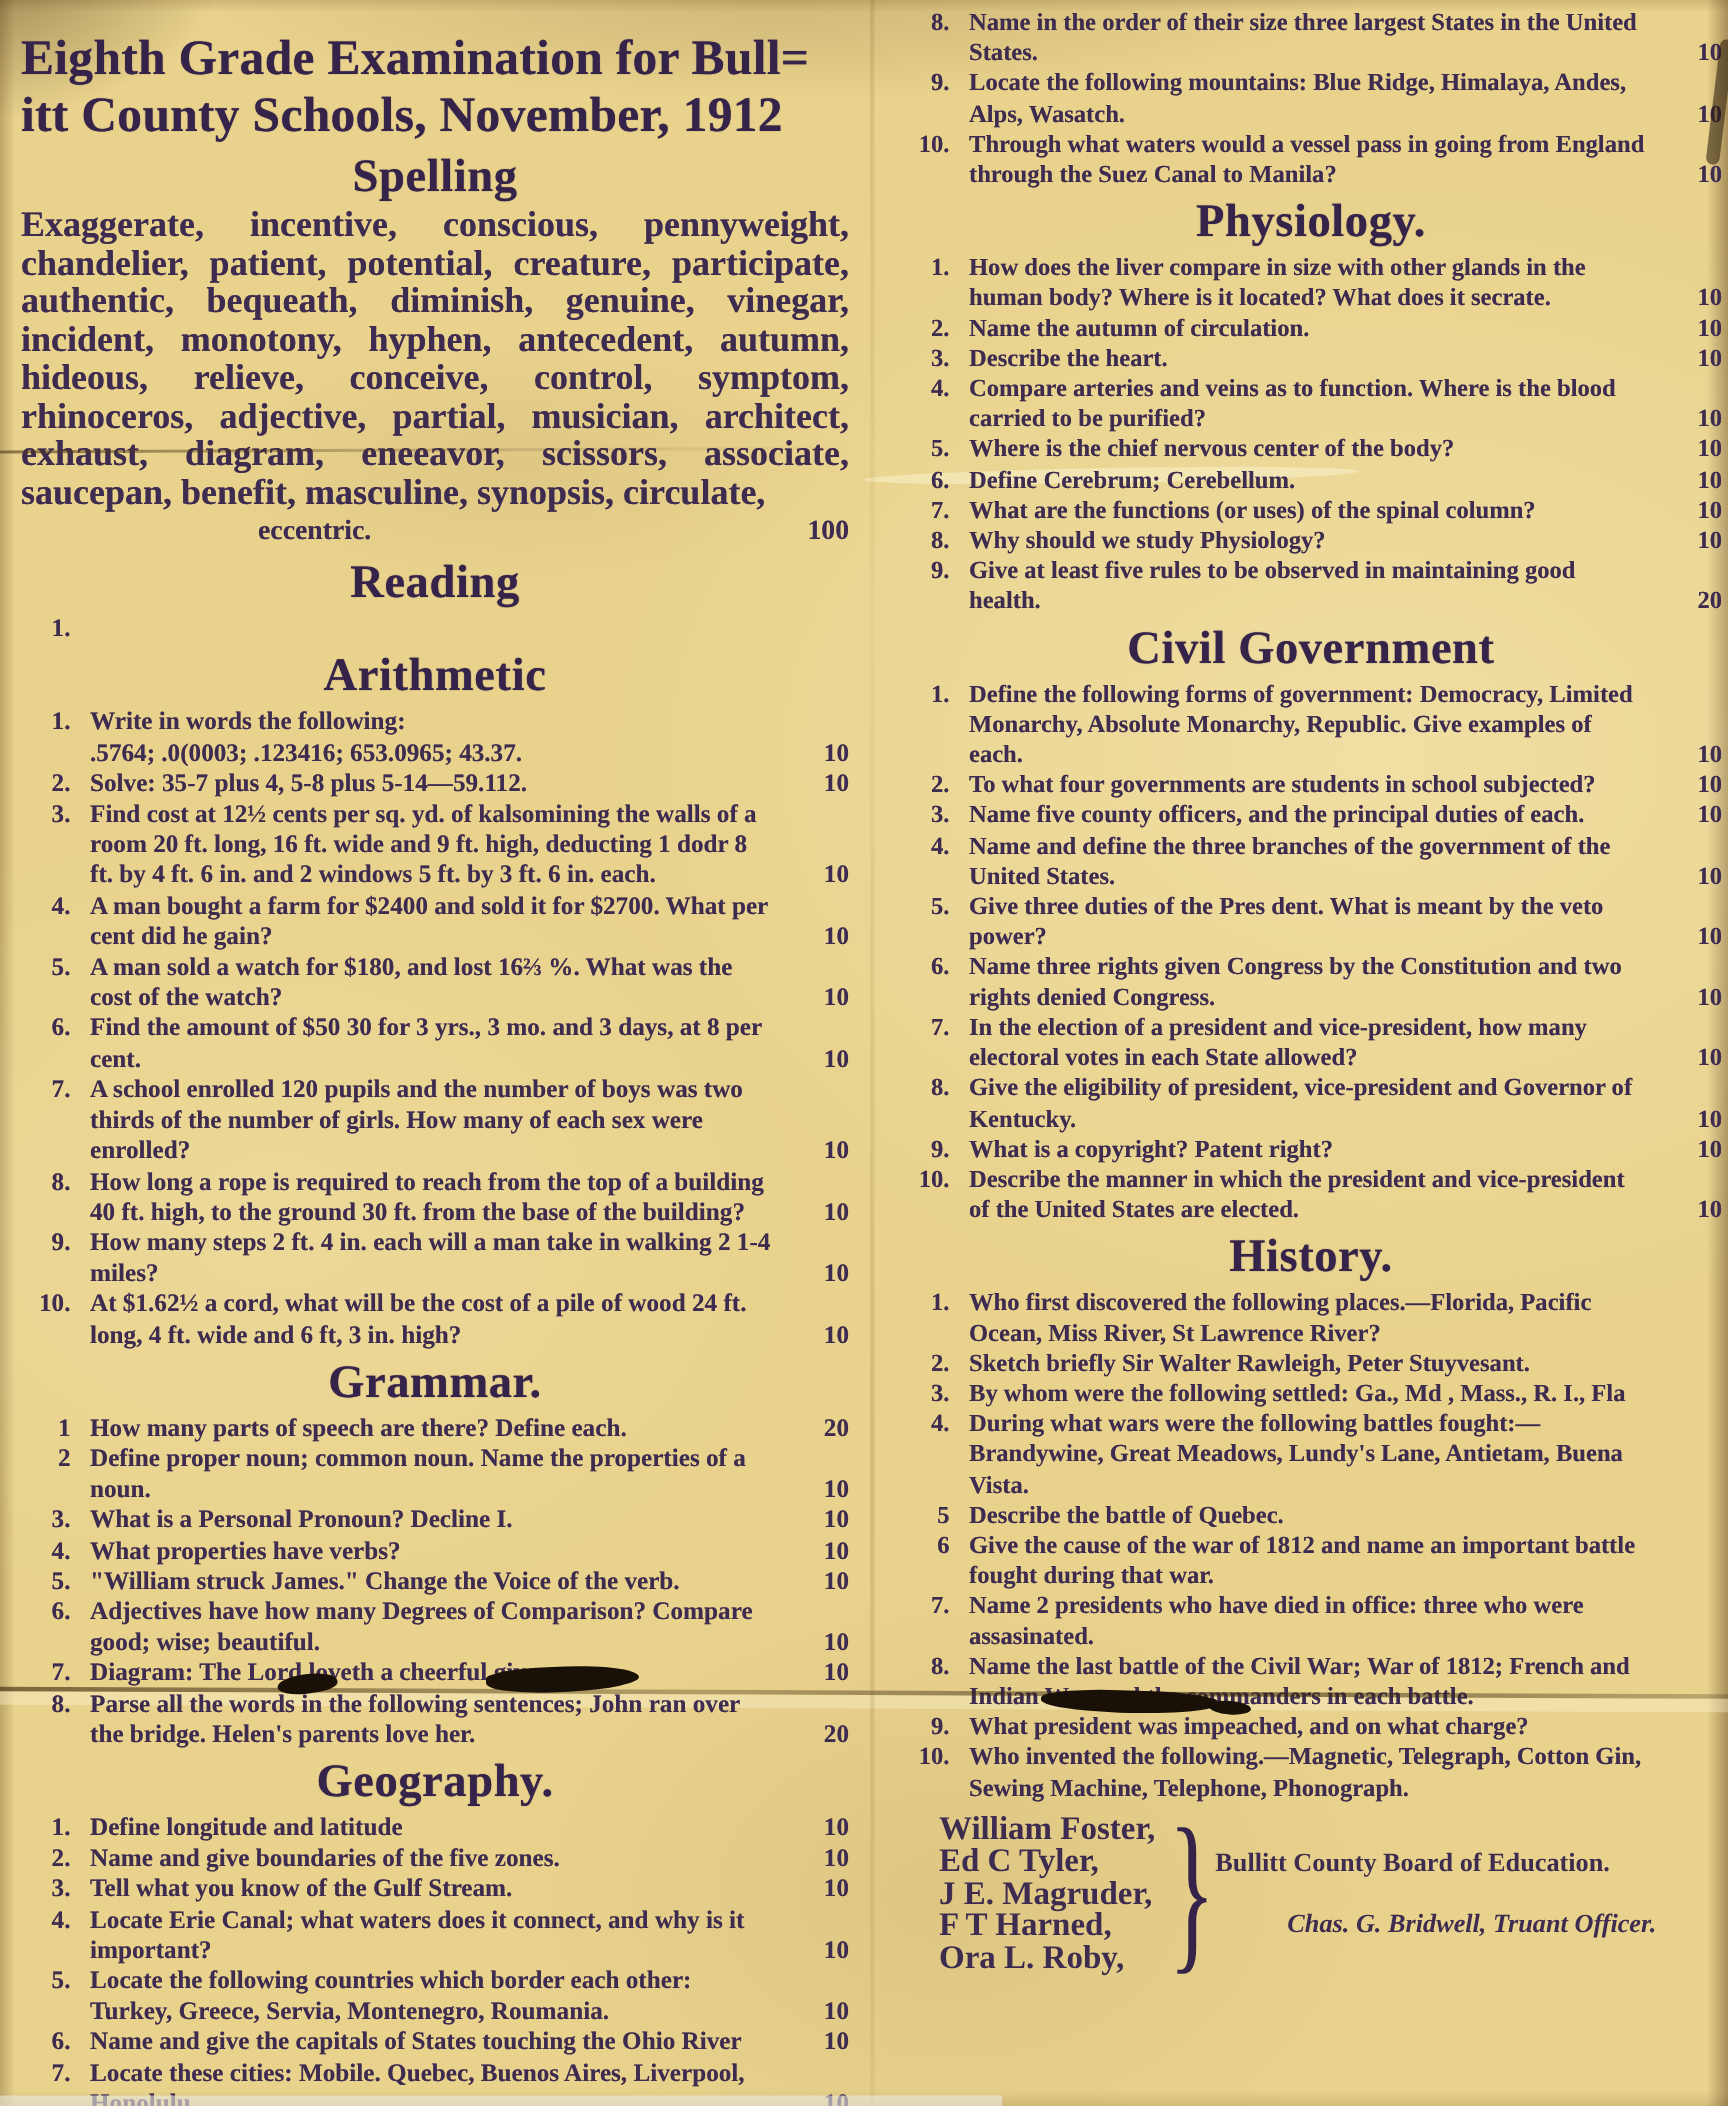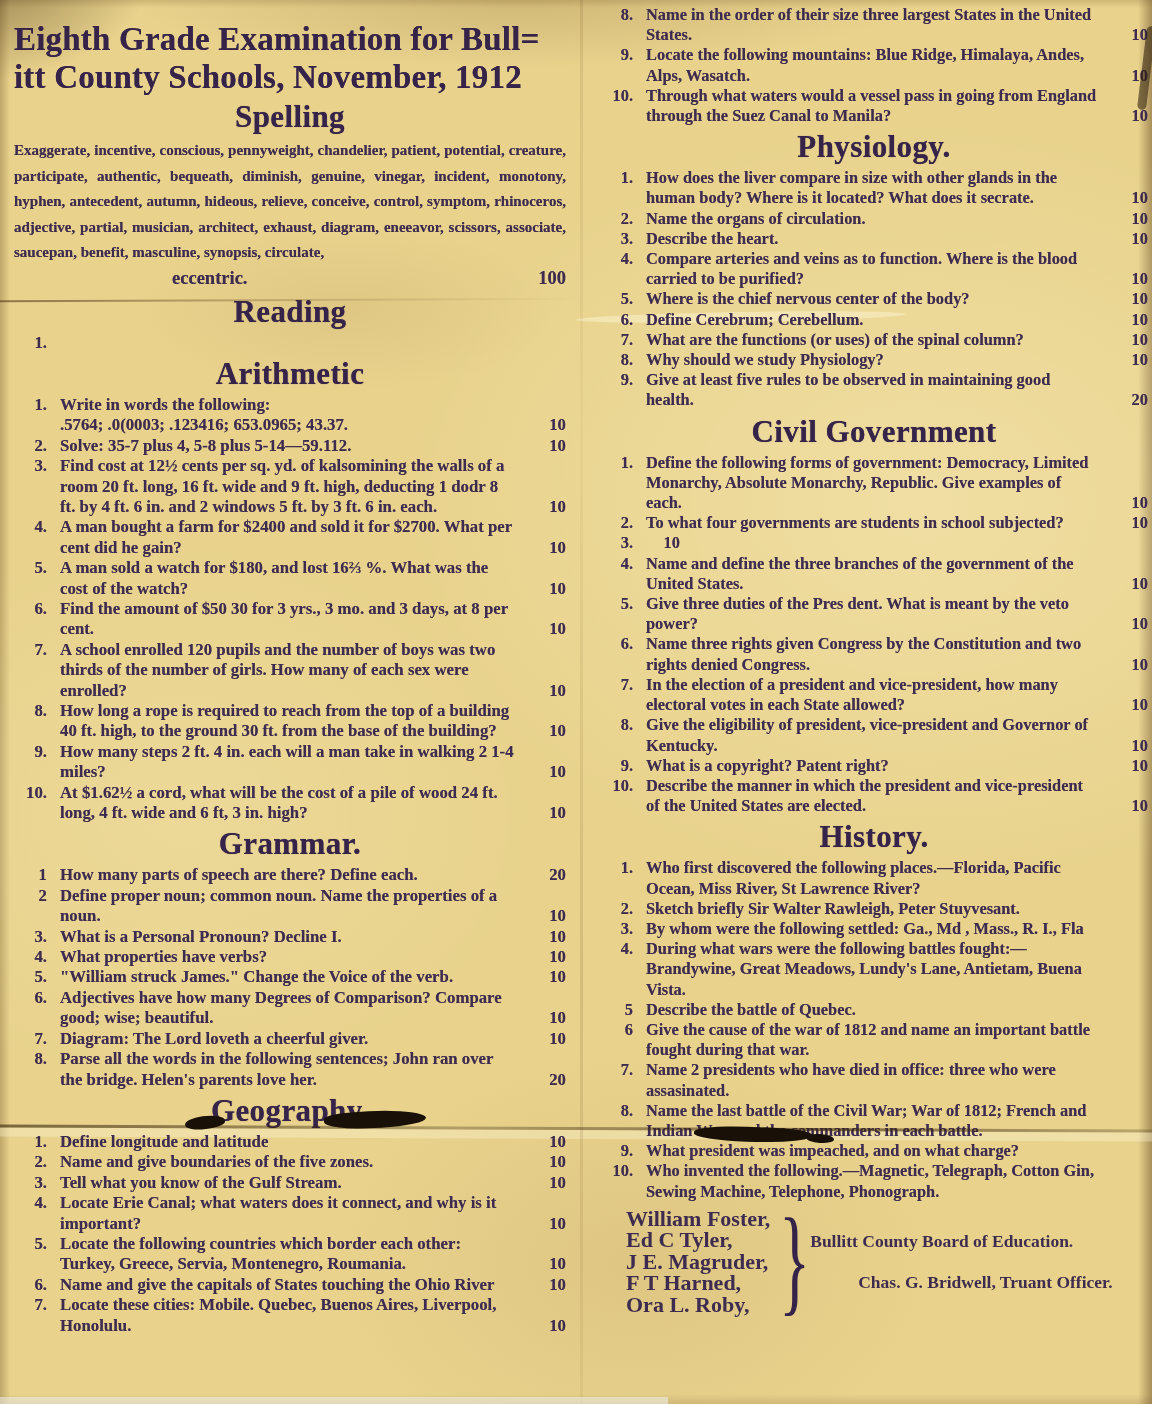--- a/index.html
+++ b/index.html
@@ -24,36 +24,36 @@
   }
   .col { position:absolute; z-index:2; }
   #col-left  { left:14px;  top:20px; width:552px; }
   #col-right { left:600px; top:5px;  width:548px; }
 
   .title { font-size:33px; line-height:38px; letter-spacing:.2px; color:var(--heading-ink,#362349);
            text-shadow:0 0 .6px rgba(54,35,73,.8); margin-bottom:0; }
   .sec-h { font-size:31px; line-height:33px; text-align:center; margin:4px 0 5px;
            color:var(--heading-ink,#362349); letter-spacing:.4px; text-shadow:0 0 .7px rgba(54,35,73,.8); }
 
-  .spell-para { font-size:15px; line-height:25.5px; text-align:justify; text-shadow:0 0 .4px rgba(62,43,80,.6); }
+  .spell-para { font-size:24px; line-height:25.5px; text-align:justify; text-shadow:0 0 .4px rgba(62,43,80,.6); }
   .spell-tail { display:flex; font-size:18.5px; line-height:25px; text-shadow:0 0 .4px rgba(62,43,80,.6); }
   .spell-tail .tail-word { flex:1; padding-left:158px; }
 
   .qrow  { display:flex; font-size:16.8px; line-height:20.4px; text-shadow:0 0 .4px rgba(62,43,80,.55); }
   #col-right .qrow { font-size:16.4px; line-height:20.2px; }
   .qnum  { width:46px; flex:none; text-align:right; padding-right:13px; }
   .qtext { flex:1; white-space:pre-line; padding-right:16px; }
   .qscore{ width:34px; flex:none; text-align:right; align-self:flex-end; }
 
   .signatures { display:flex; margin:6px 0 0 26px; }
   .sig-names  { font-size:22px; line-height:21.5px; }
   .sig-brace  { font-size:118px; line-height:106px; font-weight:400; width:40px;
                 transform:scaleX(.55); color:var(--heading-ink,#362349); }
   .sig-right  { display:flex; flex-direction:column; justify-content:center; font-size:17.5px; }
-  .sig-officer{ margin:20px 0 0 48px; }
+  .sig-officer{ margin:20px 0 0 48px;font-style:italic; }
 
   .artifact { position:absolute; pointer-events:none; }
   .crease-top { left:0; top:299px; width:584px; height:2px; z-index:3;
     background:linear-gradient(90deg, rgba(80,55,25,.60), rgba(80,55,25,.18) 55%, rgba(80,55,25,0));
     transform:rotate(-.25deg); }
   .crease-mid { left:0; top:1127px; width:1152px; height:2.5px; z-index:3;
     background:linear-gradient(90deg, rgba(55,38,14,.62), rgba(55,38,14,.30) 40%, rgba(55,38,14,.58) 72%, rgba(55,38,14,.25));
     transform:rotate(.25deg); }
   .crease-mid-light { left:0; top:1130px; width:1152px; height:9px; z-index:1;
     background:rgba(255,249,220,.34); transform:rotate(.25deg); }
@@ -239,21 +239,21 @@
       <span class="qscore">10</span>
     </div>
     <div class="sec-h">Physiology.</div>
     <div class="qrow">
       <span class="qnum">1.</span>
       <span class="qtext">How does the liver compare in size with other glands in the human body?  Where is it located?  What does it secrate.</span>
       <span class="qscore">10</span>
     </div>
     <div class="qrow">
       <span class="qnum">2.</span>
-      <span class="qtext">Name the organs of circulation.</span>
+      <span class="qtext">Name the autumn of circulation.</span>
       <span class="qscore">10</span>
     </div>
     <div class="qrow">
       <span class="qnum">3.</span>
       <span class="qtext">Describe the heart.</span>
       <span class="qscore">10</span>
     </div>
     <div class="qrow">
       <span class="qnum">4.</span>
       <span class="qtext">Compare arteries and veins as to function.  Where is the blood carried to be purified?</span>
@@ -290,20 +290,21 @@
       <span class="qtext">Define  the  following  forms of  government:  Democracy, Limited Monarchy, Absolute Monarchy,  Republic.  Give examples of each.</span>
       <span class="qscore">10</span>
     </div>
     <div class="qrow">
       <span class="qnum">2.</span>
       <span class="qtext">To what four governments are students in school  subjected?</span>
       <span class="qscore">10</span>
     </div>
     <div class="qrow">
       <span class="qnum">3.</span>
+      <span class="qtext">Name five county officers, and the principal duties of each.</span>
       <span class="qscore">10</span>
     </div>
     <div class="qrow">
       <span class="qnum">4.</span>
       <span class="qtext">Name and define the  three  branches  of  the  government of the United  States.</span>
       <span class="qscore">10</span>
     </div>
     <div class="qrow">
       <span class="qnum">5.</span>
       <span class="qtext">Give three duties of the Pres dent.  What is meant by the veto power?</span>

